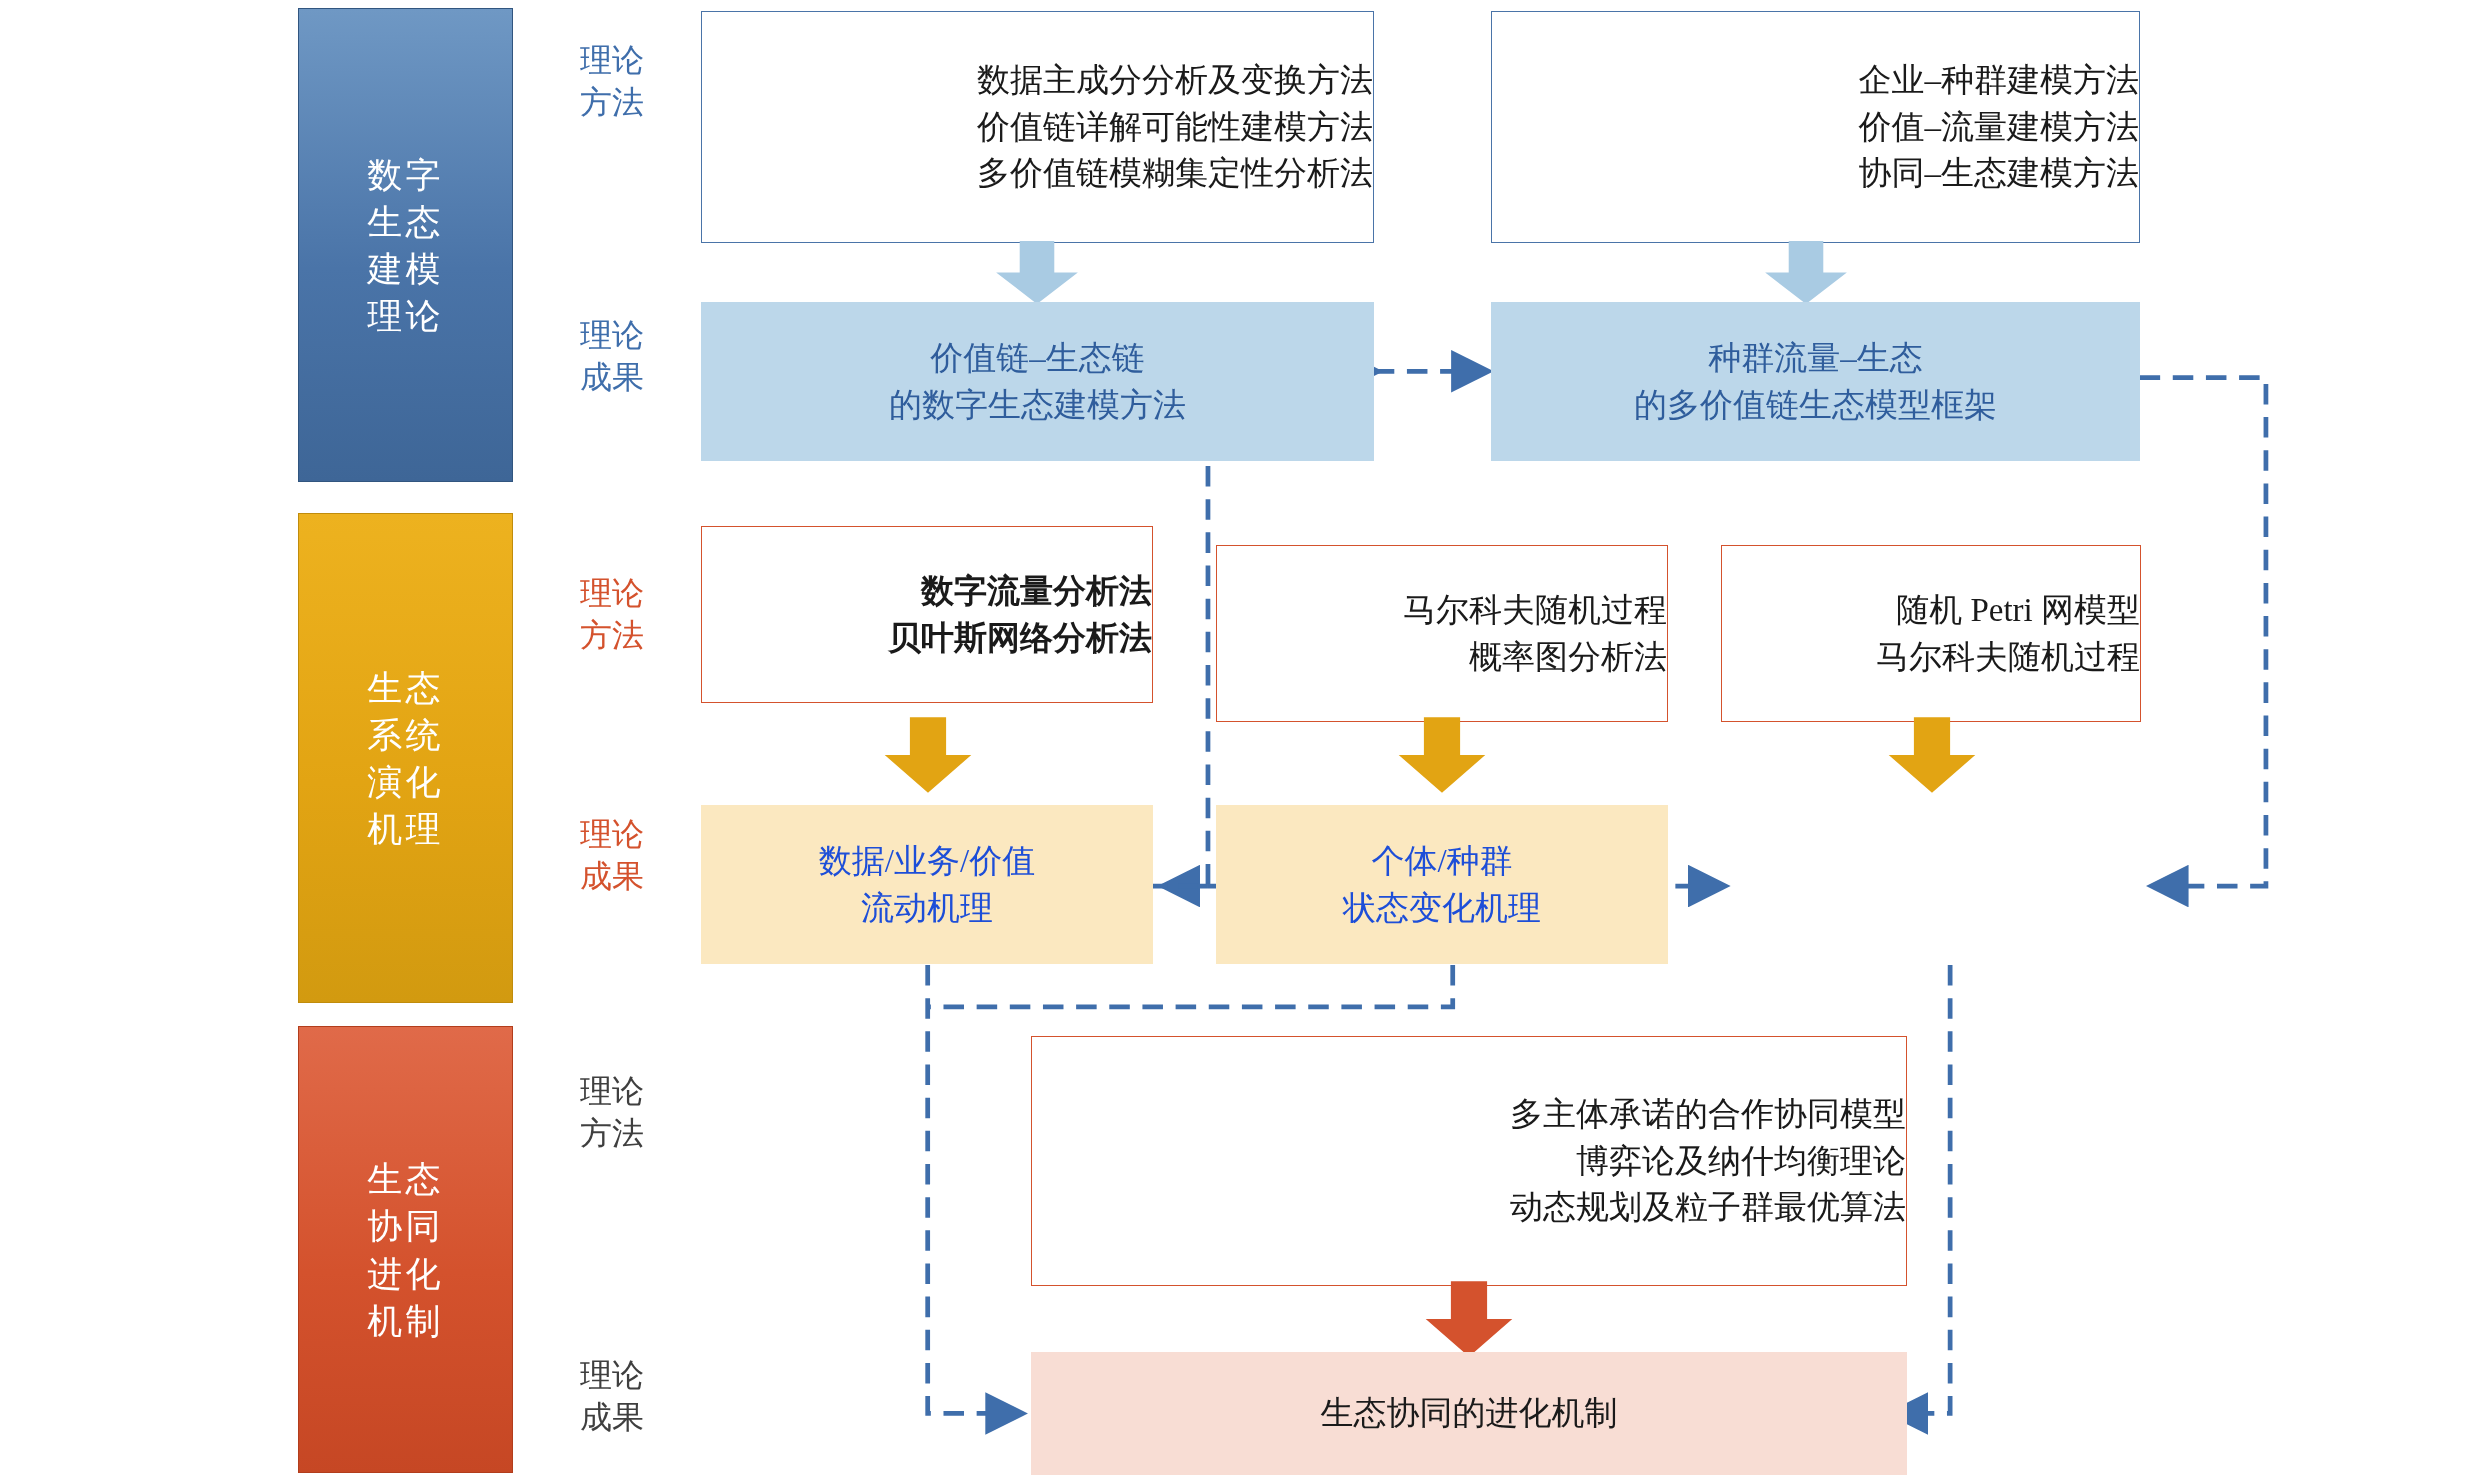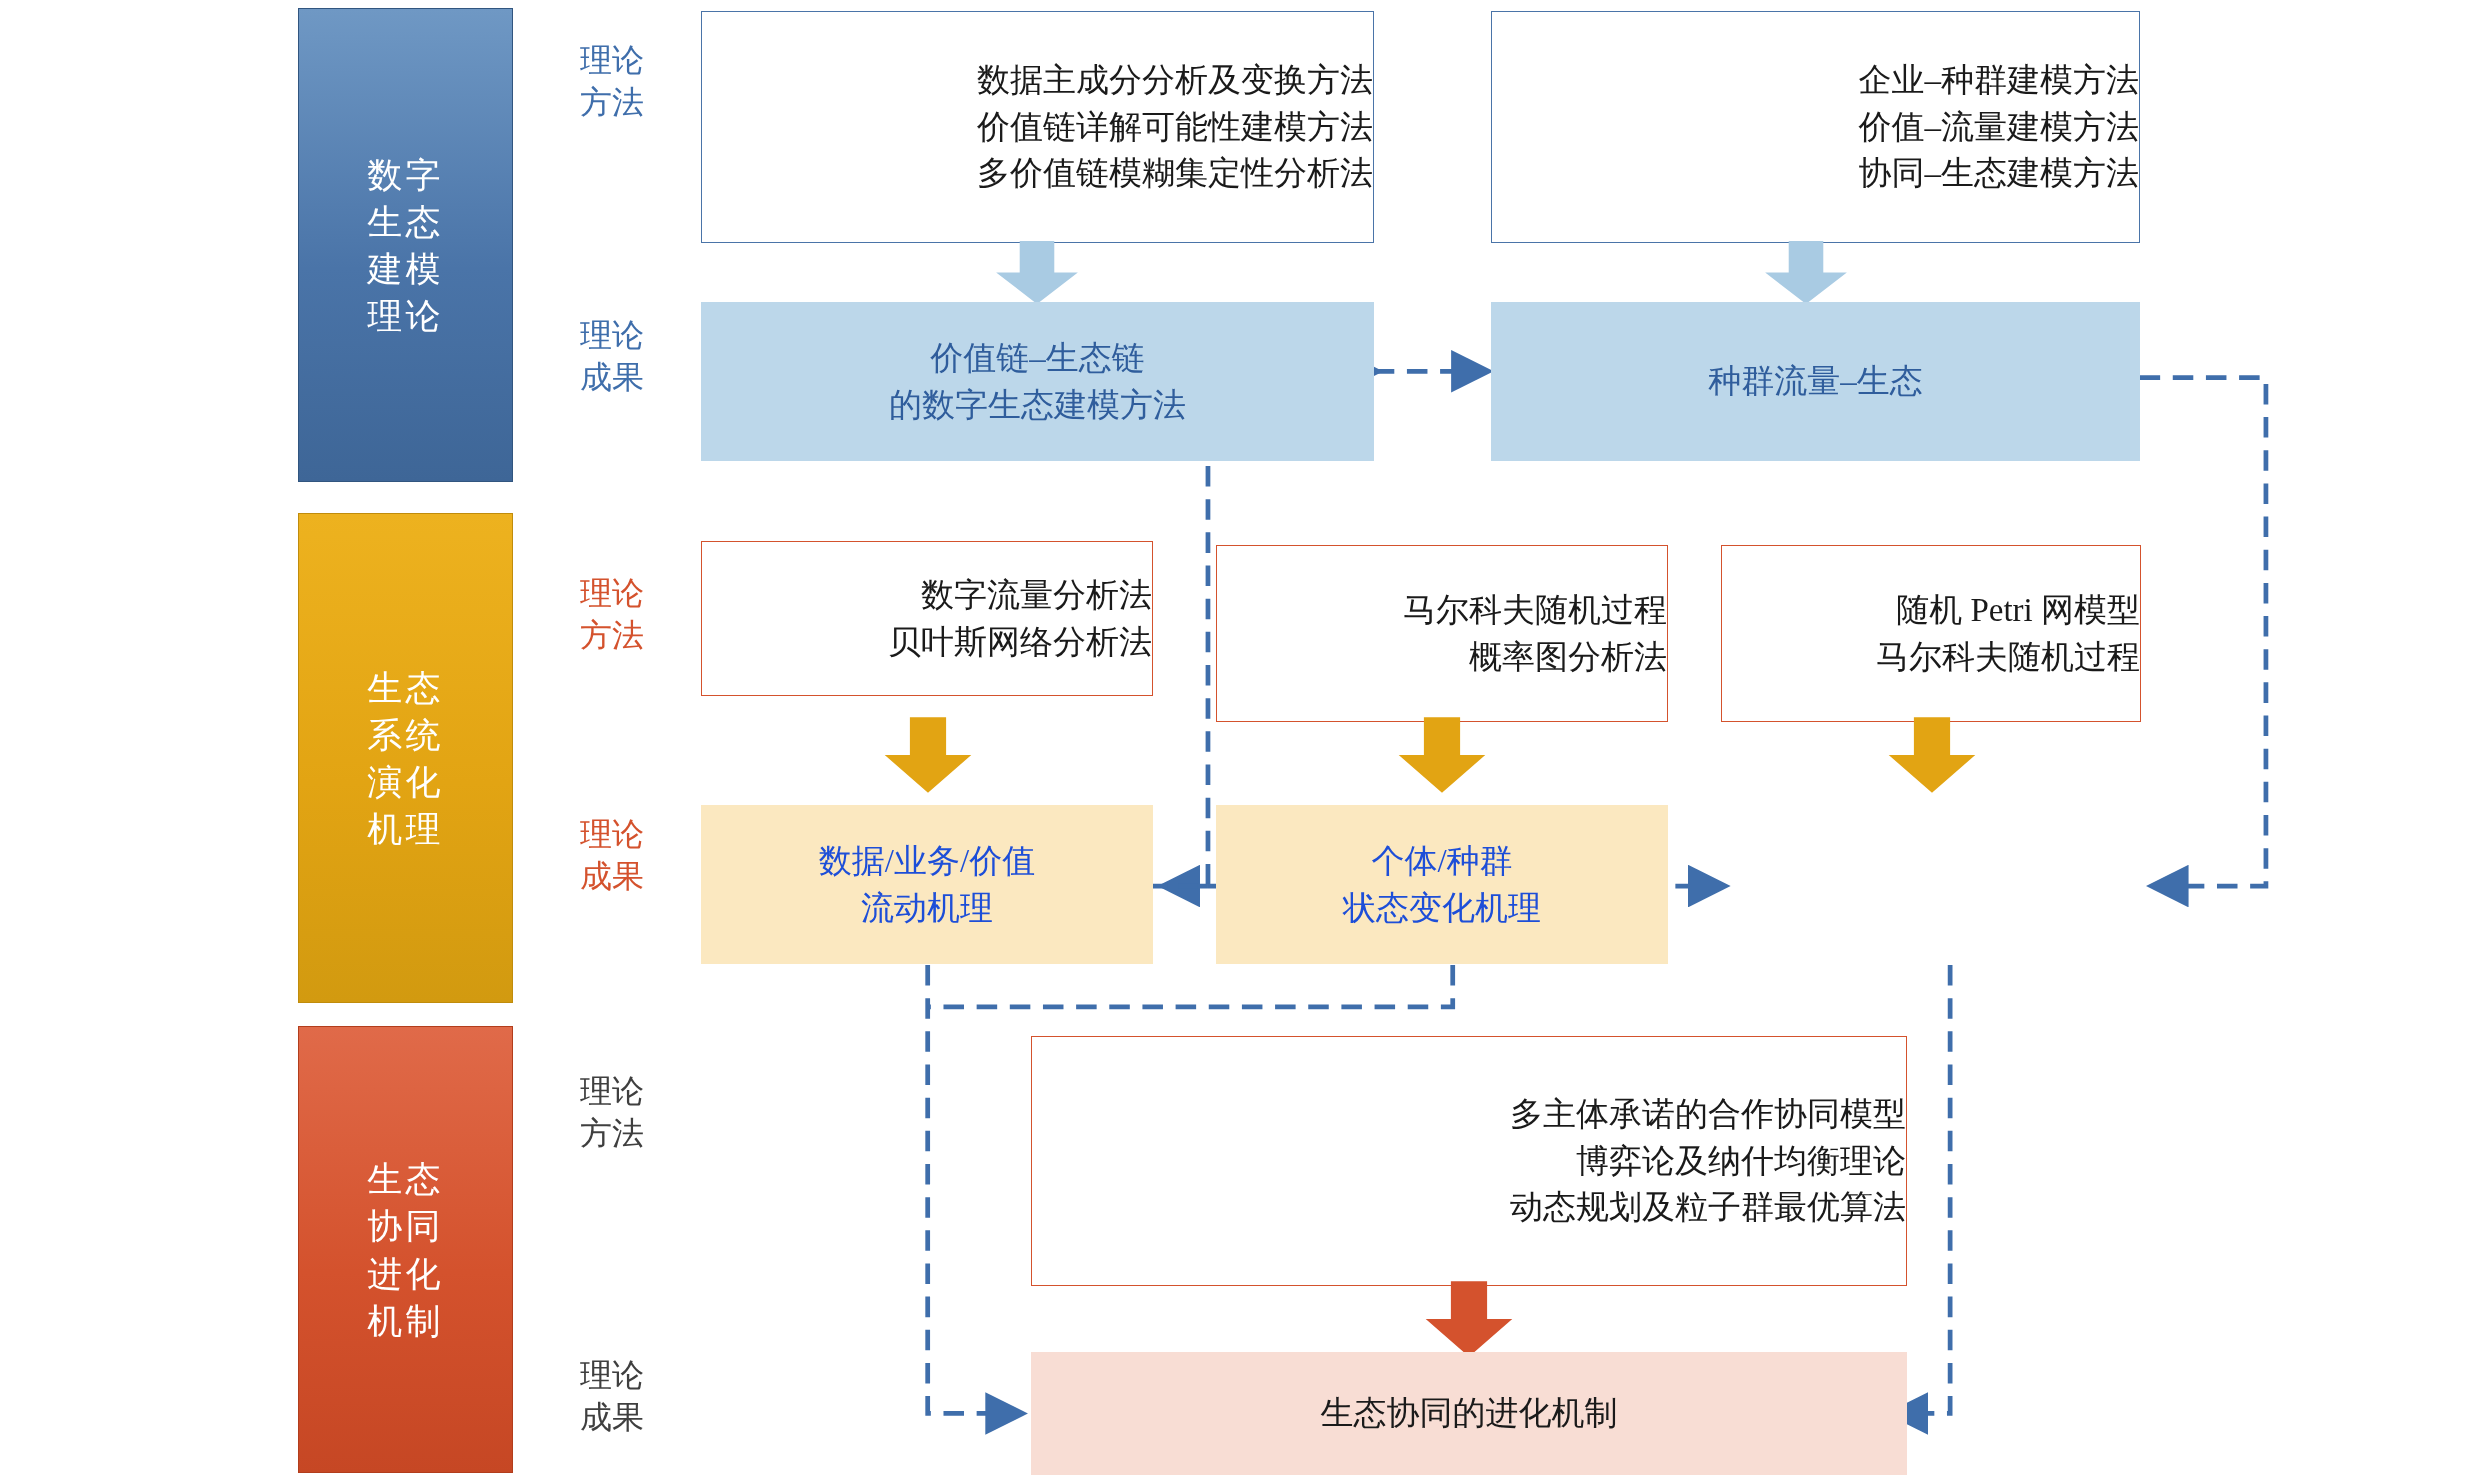--- a/index.html
+++ b/index.html
@@ -204,23 +204,24 @@
     </svg>
   </div>
 
   <div class="abs resultbox blue" style="left:701px; top:302px; width:673px; height:159px;">
     <span class="ln">价值链–生态链</span>
     <span class="ln">的数字生态建模方法</span>
   </div>
 
   <div class="abs resultbox blue" style="left:1491px; top:302px; width:649px; height:159px;">
     <span class="ln">种群流量–生态</span>
-  </div>
-
-  <div class="abs methodbox red" style="left:701px; top:541px; width:452px; height:155px;">
+    <span class="ln">的多价值链生态模型框架</span>
+  </div>
+
+  <div class="abs methodbox red" style="left:701px; top:526px; width:452px; height:177px;font-weight:bold;">
     <span class="ln">数字流量分析法</span>
     <span class="ln">贝叶斯网络分析法</span>
   </div>
 
   <div class="abs methodbox red" style="left:1216px; top:545px; width:452px; height:177px;">
     <span class="ln">马尔科夫随机过程</span>
     <span class="ln">概率图分析法</span>
   </div>
 
   <div class="abs methodbox red" style="left:1721px; top:545px; width:420px; height:177px;">

